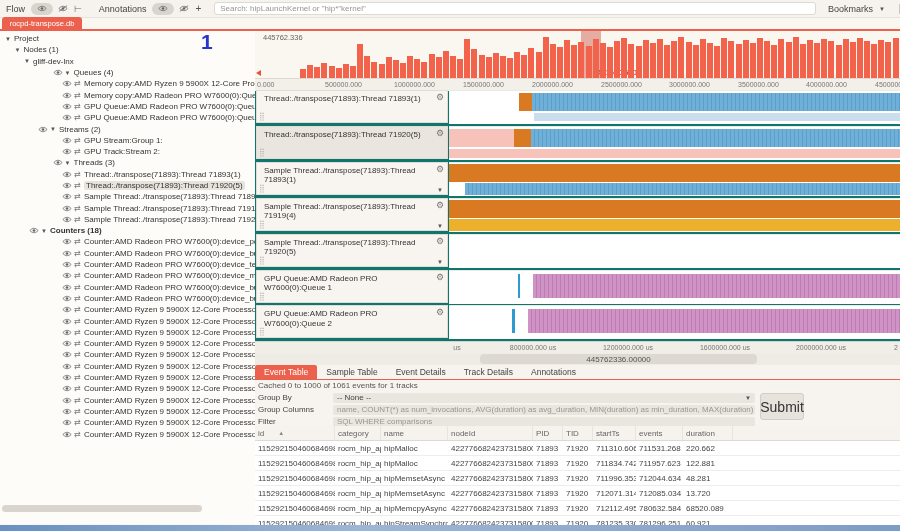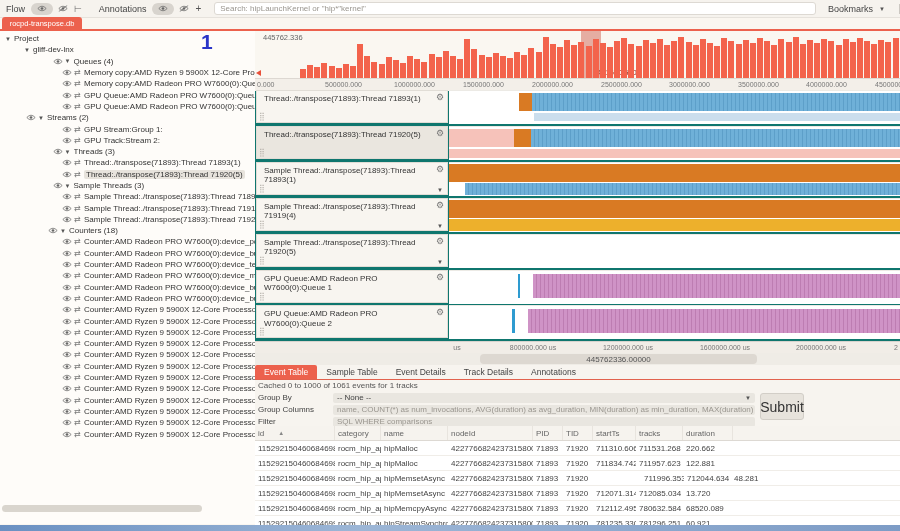--- a/index.html
+++ b/index.html
@@ -138,20 +138,24 @@
 
   <div id="filetab">rocpd-transpose.db</div>
   <div id="redline"></div>
 
   <div id="sidebar">
     <div id="tree" style="padding-top:2px;">
         <div class="trow" style="padding-left: 5px;">
           <div class="tg">▼</div>
           <div class="lbl">Project</div>
         </div>
+        <div class="trow" style="padding-left: 14.5px;">
+          <div class="tg">▼</div>
+          <div class="lbl">Nodes (1)</div>
+        </div>
         <div class="trow" style="padding-left: 24px;">
           <div class="tg">▼</div>
           <div class="lbl">gliff-dev-lnx</div>
         </div>
         <div class="trow" style="padding-left: 52.5px;">
           <div class="eye">
             <svg viewBox="0 0 12 8" width="10" height="7">
               <path d="M1 4 Q6 -1.5 11 4 Q6 9.5 1 4Z" fill="none" stroke="#666" stroke-width="0.9"></path>
               <circle cx="6" cy="4" r="1.6" fill="#666"></circle>
             </svg>
@@ -192,21 +196,21 @@
         <div class="trow" style="padding-left: 62px;">
           <div class="eye">
             <svg viewBox="0 0 12 8" width="10" height="7">
               <path d="M1 4 Q6 -1.5 11 4 Q6 9.5 1 4Z" fill="none" stroke="#666" stroke-width="0.9"></path>
               <circle cx="6" cy="4" r="1.6" fill="#666"></circle>
             </svg>
           </div>
           <div class="swap">⇄</div>
           <div class="lbl">GPU Queue:AMD Radeon PRO W7600(0):Queue 2</div>
         </div>
-        <div class="trow" style="padding-left: 26px;">
+        <div class="trow" style="padding-left: 38px;">
           <div class="eye">
             <svg viewBox="0 0 12 8" width="10" height="7">
               <path d="M1 4 Q6 -1.5 11 4 Q6 9.5 1 4Z" fill="none" stroke="#666" stroke-width="0.9"></path>
               <circle cx="6" cy="4" r="1.6" fill="#666"></circle>
             </svg>
           </div>
           <div class="tg">▼</div>
           <div class="lbl">Streams (2)</div>
         </div>
         <div class="trow" style="padding-left: 62px;">
@@ -252,30 +256,20 @@
         <div class="trow" style="padding-left: 62px;">
           <div class="eye">
             <svg viewBox="0 0 12 8" width="10" height="7">
               <path d="M1 4 Q6 -1.5 11 4 Q6 9.5 1 4Z" fill="none" stroke="#666" stroke-width="0.9"></path>
               <circle cx="6" cy="4" r="1.6" fill="#666"></circle>
             </svg>
           </div>
           <div class="swap">⇄</div>
           <div class="lbl sel">Thread:./transpose(71893):Thread 71920(5)</div>
         </div>
-        <div class="trow" style="padding-left: 52.5px;">
-          <div class="eye">
-            <svg viewBox="0 0 12 8" width="10" height="7">
-              <path d="M1 4 Q6 -1.5 11 4 Q6 9.5 1 4Z" fill="none" stroke="#666" stroke-width="0.9"></path>
-              <circle cx="6" cy="4" r="1.6" fill="#666"></circle>
-            </svg>
-          </div>
-          <div class="tg">▼</div>
-          <div class="lbl">Sample Threads (3)</div>
-        </div>
         <div class="trow" style="padding-left: 62px;">
           <div class="eye">
             <svg viewBox="0 0 12 8" width="10" height="7">
               <path d="M1 4 Q6 -1.5 11 4 Q6 9.5 1 4Z" fill="none" stroke="#666" stroke-width="0.9"></path>
               <circle cx="6" cy="4" r="1.6" fill="#666"></circle>
             </svg>
           </div>
           <div class="swap">⇄</div>
           <div class="lbl">Sample Thread:./transpose(71893):Thread 71893(1)</div>
         </div>
@@ -292,21 +286,21 @@
         <div class="trow" style="padding-left: 62px;">
           <div class="eye">
             <svg viewBox="0 0 12 8" width="10" height="7">
               <path d="M1 4 Q6 -1.5 11 4 Q6 9.5 1 4Z" fill="none" stroke="#666" stroke-width="0.9"></path>
               <circle cx="6" cy="4" r="1.6" fill="#666"></circle>
             </svg>
           </div>
           <div class="swap">⇄</div>
           <div class="lbl">Sample Thread:./transpose(71893):Thread 71920(5)</div>
         </div>
-        <div class="trow" style="padding-left: 48px;">
+        <div class="trow" style="padding-left: 29px; font-weight: bold;">
           <div class="eye">
             <svg viewBox="0 0 12 8" width="10" height="7">
               <path d="M1 4 Q6 -1.5 11 4 Q6 9.5 1 4Z" fill="none" stroke="#666" stroke-width="0.9"></path>
               <circle cx="6" cy="4" r="1.6" fill="#666"></circle>
             </svg>
           </div>
           <div class="tg">▼</div>
           <div class="lbl">Counters (18)</div>
         </div>
         <div class="trow" style="padding-left: 62px;">
@@ -722,21 +716,21 @@
       <div id="submit">Submit</div>
       <div id="etable">
           <div class="thead">
             <div class="th" style="width: 80px;">id<span class="sort">▲</span></div>
             <div class="th" style="width: 46px;">category</div>
             <div class="th" style="width: 67px;">name</div>
             <div class="th" style="width: 85px;">nodeId</div>
             <div class="th" style="width: 30px;">PID</div>
             <div class="th" style="width: 30px;">TID</div>
             <div class="th" style="width: 43px;">startTs</div>
-            <div class="th" style="width: 47px;">tracks</div>
+            <div class="th" style="width: 47px;">events</div>
             <div class="th" style="width: 50px;">duration</div>
           </div>
           <div class="trowt">
             <div class="td" style="width: 80px;">1152921504606846981</div>
             <div class="td" style="width: 46px;">rocm_hip_api</div>
             <div class="td" style="width: 67px;">hipMalloc</div>
             <div class="td" style="width: 85px;">4227766824237315800</div>
             <div class="td" style="width: 30px;">71893</div>
             <div class="td" style="width: 30px;">71920</div>
             <div class="td" style="width: 43px;">711310.606</div>
@@ -754,21 +748,21 @@
             <div class="td" style="width: 47px;">711957.623</div>
             <div class="td" style="width: 50px;">122.881</div>
           </div>
           <div class="trowt">
             <div class="td" style="width: 80px;">1152921504606846983</div>
             <div class="td" style="width: 46px;">rocm_hip_api</div>
             <div class="td" style="width: 67px;">hipMemsetAsync</div>
             <div class="td" style="width: 85px;">4227766824237315800</div>
             <div class="td" style="width: 30px;">71893</div>
             <div class="td" style="width: 30px;">71920</div>
-            <div class="td" style="width: 43px; margin-left: 48px;">711996.353</div>
+            <div class="td" style="width: 43px;">711996.353</div>
             <div class="td" style="width: 47px;">712044.634</div>
             <div class="td" style="width: 50px;">48.281</div>
           </div>
           <div class="trowt">
             <div class="td" style="width: 80px;">1152921504606846984</div>
             <div class="td" style="width: 46px;">rocm_hip_api</div>
             <div class="td" style="width: 67px;">hipMemsetAsync</div>
             <div class="td" style="width: 85px;">4227766824237315800</div>
             <div class="td" style="width: 30px;">71893</div>
             <div class="td" style="width: 30px;">71920</div>

